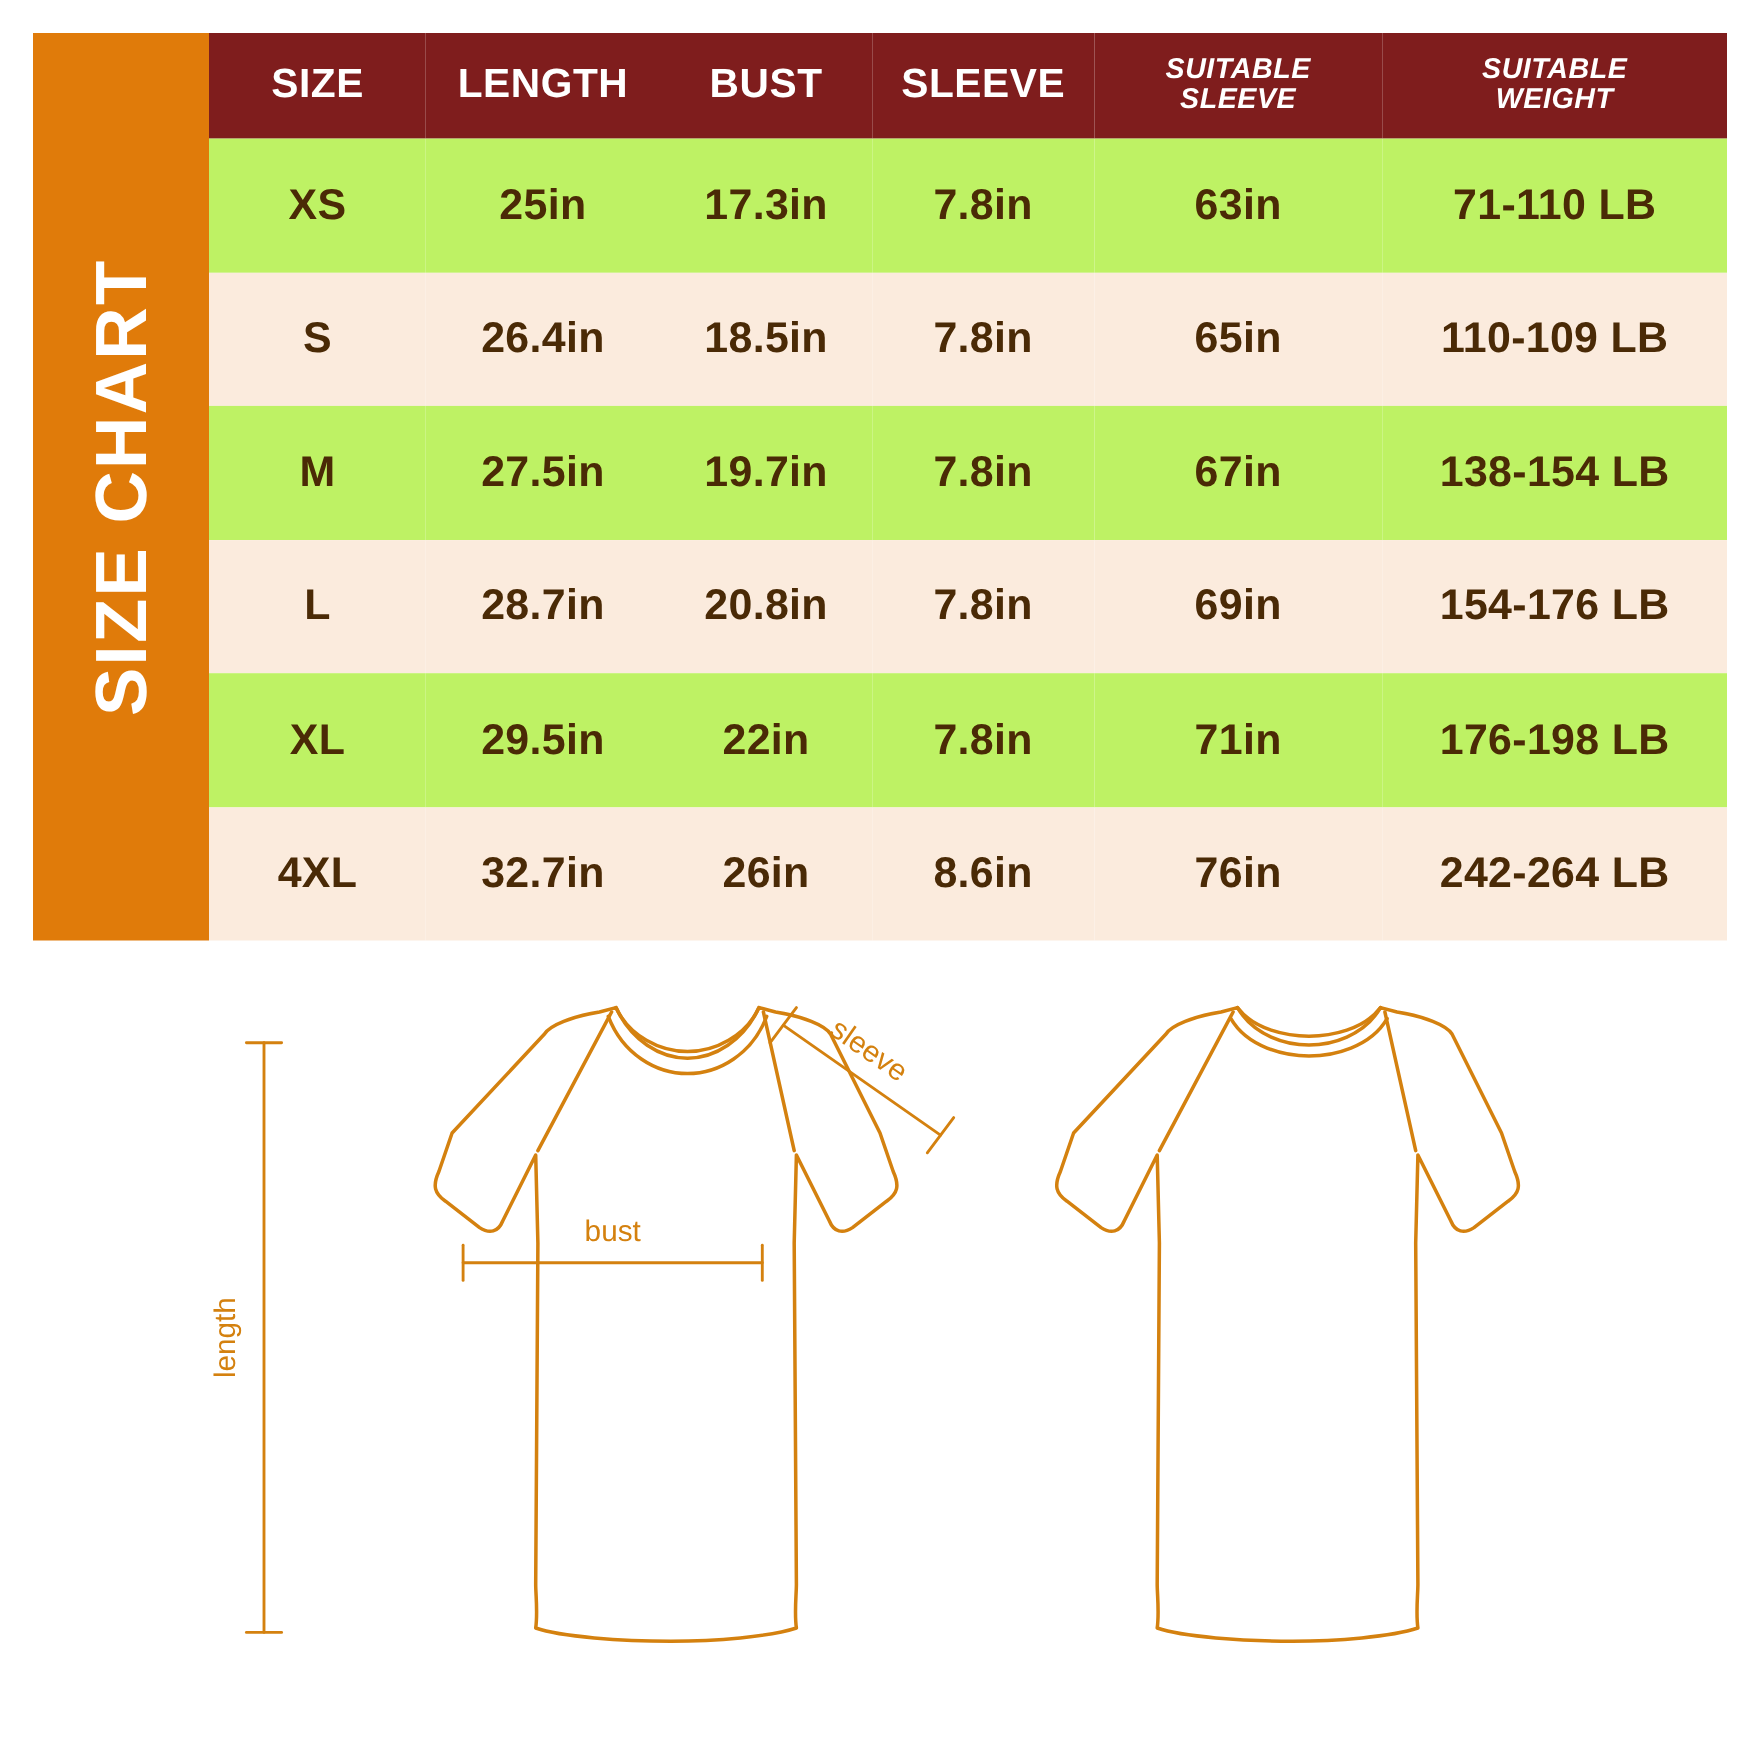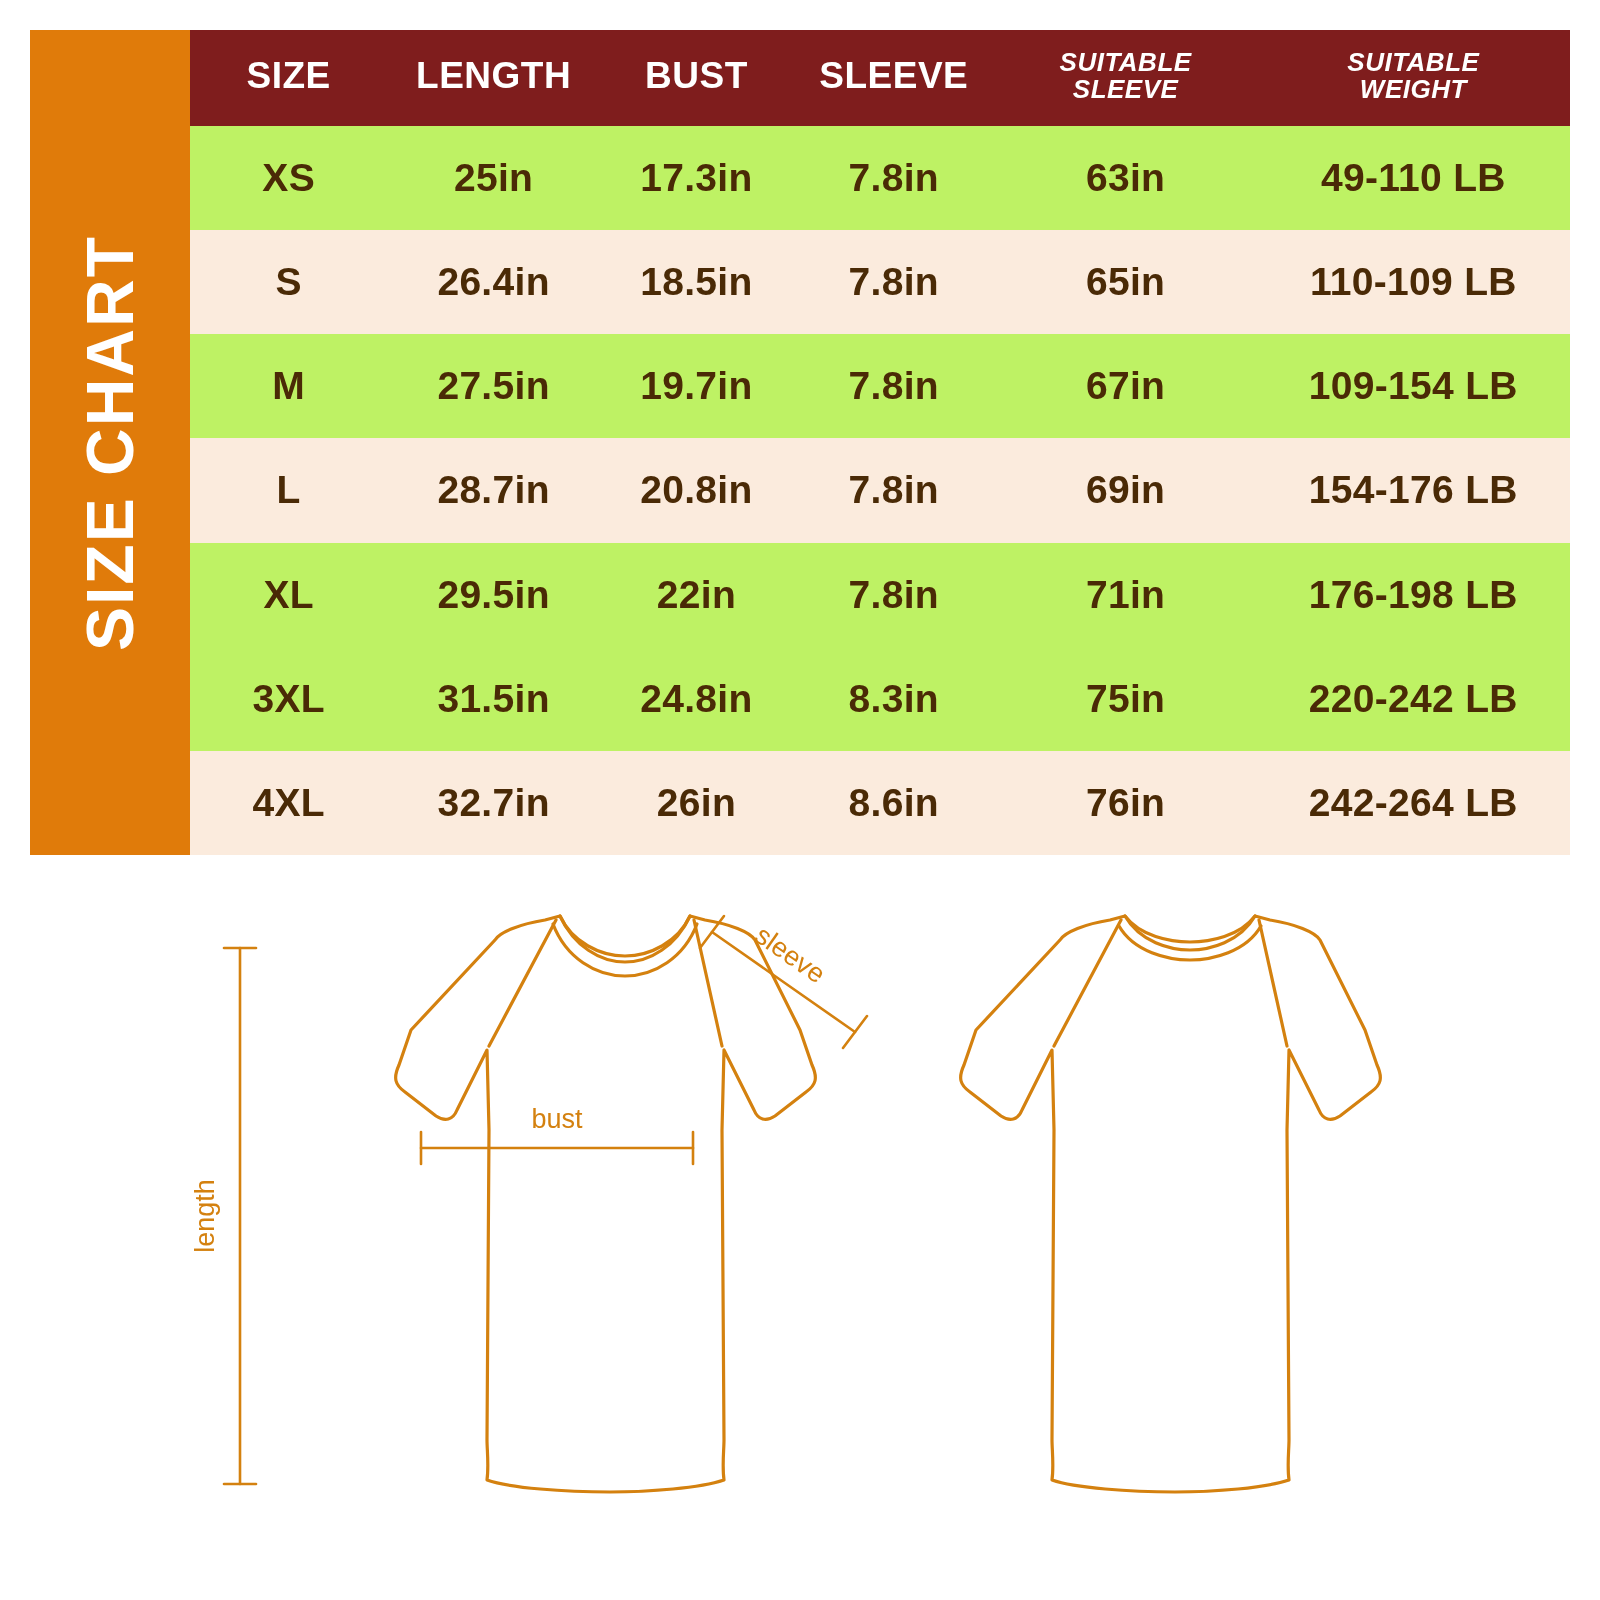--- a/index.html
+++ b/index.html
@@ -129,61 +129,53 @@
             </th>
           </tr>
         </thead>
         <tbody>
           <tr class="odd">
             <td>XS</td>
             <td>25in</td>
             <td>17.3in</td>
             <td>7.8in</td>
             <td>63in</td>
-            <td>49-110 LB</td>
+            <td>71-110 LB</td>
           </tr>
           <tr class="even">
             <td>S</td>
             <td>26.4in</td>
             <td>18.5in</td>
             <td>7.8in</td>
             <td>65in</td>
             <td>110-109 LB</td>
           </tr>
           <tr class="odd">
             <td>M</td>
             <td>27.5in</td>
             <td>19.7in</td>
             <td>7.8in</td>
             <td>67in</td>
-            <td>109-154 LB</td>
+            <td>138-154 LB</td>
           </tr>
           <tr class="even">
             <td>L</td>
             <td>28.7in</td>
             <td>20.8in</td>
             <td>7.8in</td>
             <td>69in</td>
             <td>154-176 LB</td>
           </tr>
           <tr class="odd">
             <td>XL</td>
             <td>29.5in</td>
             <td>22in</td>
             <td>7.8in</td>
             <td>71in</td>
             <td>176-198 LB</td>
-          </tr>
-          <tr class="odd">
-            <td>3XL</td>
-            <td>31.5in</td>
-            <td>24.8in</td>
-            <td>8.3in</td>
-            <td>75in</td>
-            <td>220-242 LB</td>
           </tr>
           <tr class="even">
             <td>4XL</td>
             <td>32.7in</td>
             <td>26in</td>
             <td>8.6in</td>
             <td>76in</td>
             <td>242-264 LB</td>
           </tr>
         </tbody>

